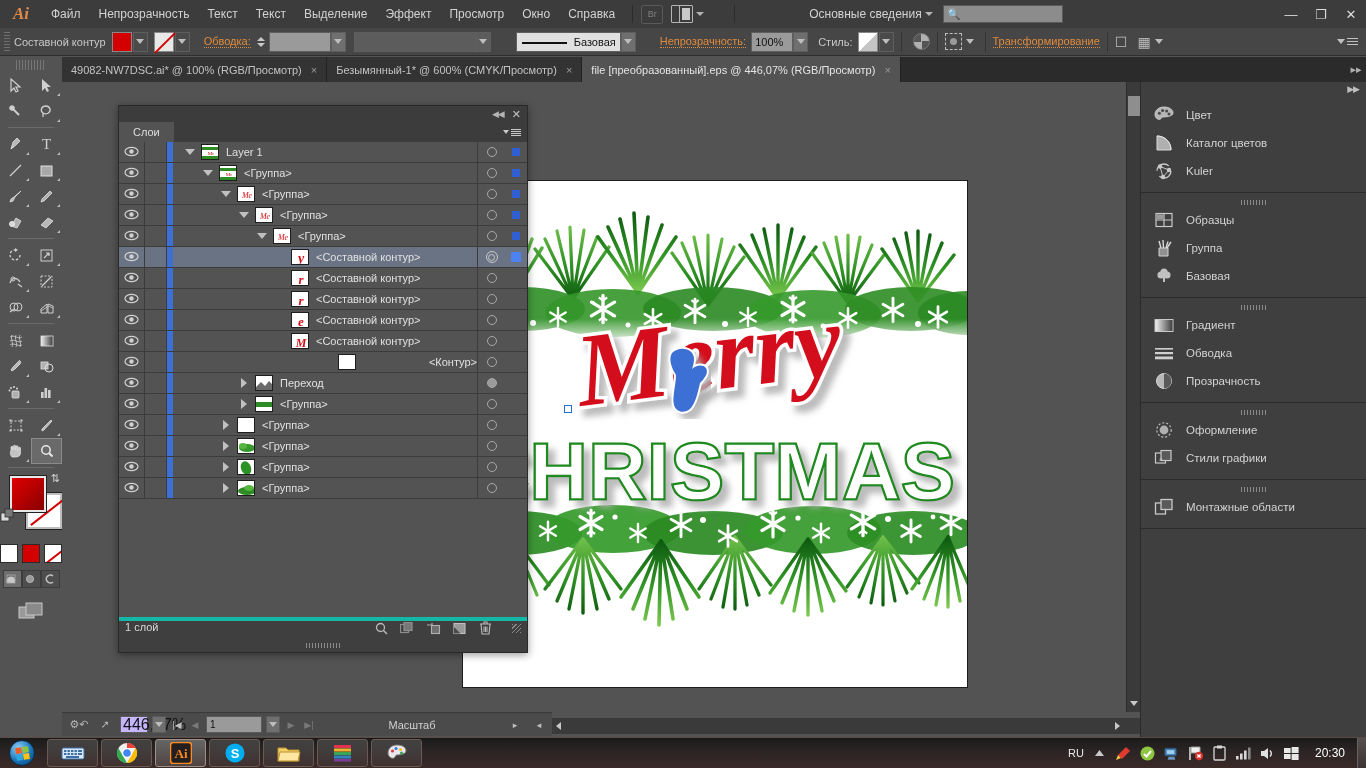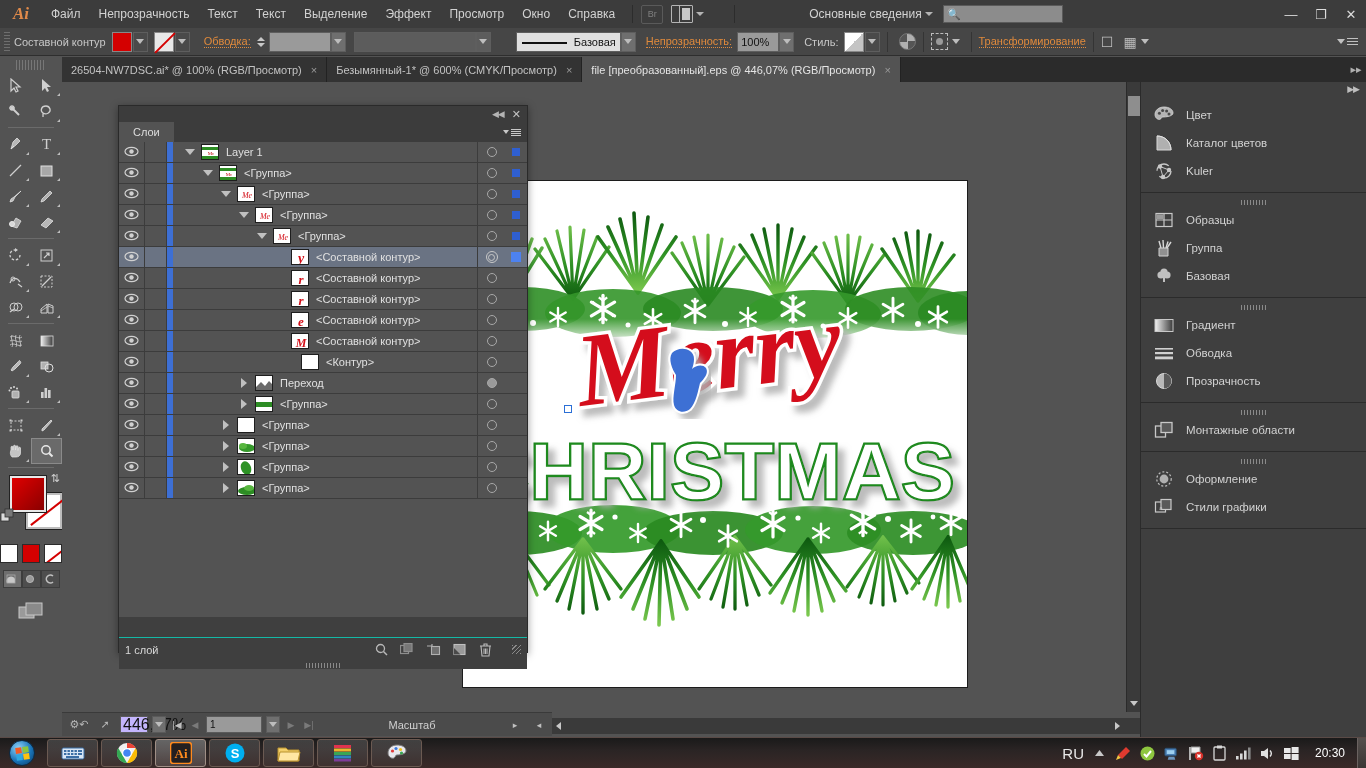--- a/index.html
+++ b/index.html
@@ -289,22 +289,22 @@
                border-top:6px solid #c0c0c0; }
   .twisty-rt { width:0;height:0;border-top:5px solid transparent;border-bottom:5px solid transparent;
                border-left:6px solid #c0c0c0; }
   .twisty-slot { width:22px; display:flex; align-items:center; justify-content:center; }
   .lthumb {
     width:18px; height:16px; background:#fff; border:1px solid #1e1e1e; margin-right:7px;
     overflow:hidden; position:relative; flex:none;
   }
   .lname { font-size:11px; color:#e0e0e0; white-space:nowrap; }
   .lp-footer {
-    height:24px; background:#3f3f3f; display:flex; align-items:center;
-    padding:0 6px; border-top:1px solid #14b8a6;margin-top:20px;
+    height:24px; background:#3f3f3f; display:flex; align-items:flex-start;
+    padding:0 6px; border-top:4px solid #14b8a6;
   }
   .lp-count { font-size:11px; color:#d8d8d8; }
   .lp-fbtns { margin-left:auto; display:flex; align-items:center; gap:12px; }
   .lp-fbtn { color:#b8b8b8; font-size:12px; display:flex; align-items:center; }
   .lp-resize {
     width:9px;height:9px;margin-left:8px;
     background:repeating-linear-gradient(-45deg,#8a8a8a 0 1px,transparent 1px 3px);
   }
   .lp-bottomgrip {
     height:8px; background:#3f3f3f; display:flex; align-items:center; justify-content:center;
@@ -348,21 +348,21 @@
               transform:rotate(-8deg); }
   .orb-flag span { display:block; }
   .tb-item {
     width:51px; height:28px; margin-left:3px; border:1px solid #6b5a52; border-radius:3px;
     background:linear-gradient(to bottom,rgba(255,255,255,.16),rgba(255,255,255,.04));
     display:flex; align-items:center; justify-content:center;
   }
   .tb-item.active { background:linear-gradient(to bottom,rgba(255,255,255,.32),rgba(255,255,255,.12));
                     border-color:#a08f86; }
   .tray { margin-left:auto; display:flex; align-items:center; gap:7px; padding-right:4px; }
-  .tray-text { color:#e8e8e8; font-size:15px; }
+  .tray-text { color:#e8e8e8; font-size:11px; }
   .tray-ic { width:17px;height:17px;display:flex;align-items:center;justify-content:center; }
   .clock { color:#fff; font-size:12px; padding:0 8px; }
   .showdesk { width:9px; height:31px;
      background:linear-gradient(to bottom,#55504e,#3a3533); border-left:1px solid #6a6260; }
 </style>
 </head>
 <body>
 
 <div id="app">
 
@@ -422,21 +422,21 @@
         <i class="tri"></i>
       </div>
     <div class="combo dark" style="width:122px;margin-left:8px;"></div>
     <div class="combo-arrow" style="background:#5c5c5c">
         <i class="tri"></i>
       </div>
     <div class="brush-box" style="margin-left:25px;">Базовая</div>
     <div class="combo-arrow">
         <i class="tri"></i>
       </div>
-    <div class="cb-label orange" style="margin-left:10px;">Непрозрачность:</div>
+    <div class="cb-label orange" style="margin-left:24px;">Непрозрачность:</div>
     <div class="opacity-val" style="margin-left:5px;">100%</div>
     <div class="combo-arrow">
         <i class="tri"></i>
       </div>
     <div class="cb-label" style="margin-left:10px;">Стиль:</div>
     <div class="style-swatch"></div>
     <div class="mini-drop">
         <i class="tri"></i>
       </div>
     <div class="cb-sep"></div>
@@ -461,21 +461,21 @@
       <span class="pm-lines">
           <span></span>
           <span></span>
           <span></span>
         </span>
     </div>
   </div>
 
   <div class="tabbar">
     <div class="doctab">
-      <span>26504-NW7DSC.ai* @ 100% (RGB/Просмотр)</span>
+      <span>49082-NW7DSC.ai* @ 100% (RGB/Просмотр)</span>
       <span class="tab-x">×</span>
     </div>
     <div class="doctab">
       <span>Безымянный-1* @ 600% (CMYK/Просмотр)</span>
       <span class="tab-x">×</span>
     </div>
     <div class="doctab active">
       <span>file [преобразованный].eps @ 446,07% (RGB/Просмотр)</span>
       <span class="tab-x">×</span>
     </div>
@@ -1267,21 +1267,21 @@
         </div>
         <div class="lrow">
           <div class="lcol-eye">
             <span><svg width="15" height="11" viewBox="0 0 15 11">
                 <ellipse cx="7.5" cy="5.5" rx="6.5" ry="4.2" fill="none" stroke="#d0d0d0" stroke-width="1.2"></ellipse>
                 <circle cx="7.5" cy="5.5" r="2.2" fill="#d0d0d0"></circle>
               </svg></span>
           </div>
           <div class="lcol-lock"></div>
           <div class="lcol-color"></div>
-          <div class="lcol-main" style="padding-left: 106px;">
+          <div class="lcol-main" style="padding-left: 78px; justify-content: space-between;">
             <div class="twisty-slot"></div>
             <div class="lthumb"><svg width="18" height="16" viewBox="0 0 18 16">
                 <rect width="18" height="16" fill="#fff"></rect>
               </svg></div>
             <span class="lname">&lt;Контур&gt;</span>
           </div>
           <div class="lcol-target">
             <i class="disc"></i>
           </div>
           <div class="lcol-sel"></div>
@@ -1586,49 +1586,49 @@
             <span class="rd-label">Прозрачность</span>
           </div>
         </div>
         <div class="rd-group">
           <div class="rd-grip">
             <i></i>
           </div>
           <div class="rd-item">
             <span class="rd-ic">
               <svg width="20" height="18" viewBox="0 0 20 18">
-                <rect x="1.5" y="5" width="10" height="11" fill="none" stroke="#c8c8c8" stroke-width="1.3"></rect>
-                <rect x="7" y="1.5" width="11" height="10" fill="#5a5a5a" stroke="#c8c8c8" stroke-width="1.3"></rect>
-              </svg>
-            </span>
-            <span class="rd-label">Монтажные области</span>
-          </div>
-        </div>
-        <div class="rd-group">
-          <div class="rd-grip">
-            <i></i>
-          </div>
-          <div class="rd-item">
-            <span class="rd-ic">
-              <svg width="20" height="18" viewBox="0 0 20 18">
                 <circle cx="10" cy="9" r="7.2" fill="none" stroke="#c0c0c0" stroke-width="1.2" stroke-dasharray="2 2"></circle>
                 <circle cx="10" cy="9" r="4.4" fill="#b0b0b0"></circle>
               </svg>
             </span>
             <span class="rd-label">Оформление</span>
           </div>
           <div class="rd-item">
             <span class="rd-ic">
               <svg width="20" height="18" viewBox="0 0 20 18">
                 <rect x="1.5" y="4" width="10" height="10" fill="none" stroke="#c8c8c8" stroke-width="1.2"></rect>
                 <rect x="7" y="1.5" width="10" height="10" fill="#5a5a5a" stroke="#c8c8c8" stroke-width="1.2"></rect>
                 <text x="5.2" y="12.2" font-size="6" fill="#c8c8c8" font-family="sans-serif">a</text>
               </svg>
             </span>
             <span class="rd-label">Стили графики</span>
+          </div>
+        </div>
+        <div class="rd-group">
+          <div class="rd-grip">
+            <i></i>
+          </div>
+          <div class="rd-item">
+            <span class="rd-ic">
+              <svg width="20" height="18" viewBox="0 0 20 18">
+                <rect x="1.5" y="5" width="10" height="11" fill="none" stroke="#c8c8c8" stroke-width="1.3"></rect>
+                <rect x="7" y="1.5" width="11" height="10" fill="#5a5a5a" stroke="#c8c8c8" stroke-width="1.3"></rect>
+              </svg>
+            </span>
+            <span class="rd-label">Монтажные области</span>
           </div>
         </div>
       </div>
   </div>
 
   <div class="taskbar">
     <div class="startorb">
       <div class="orb">
         <span class="orb-flag">
           <span style="background:#f35a24"></span>

